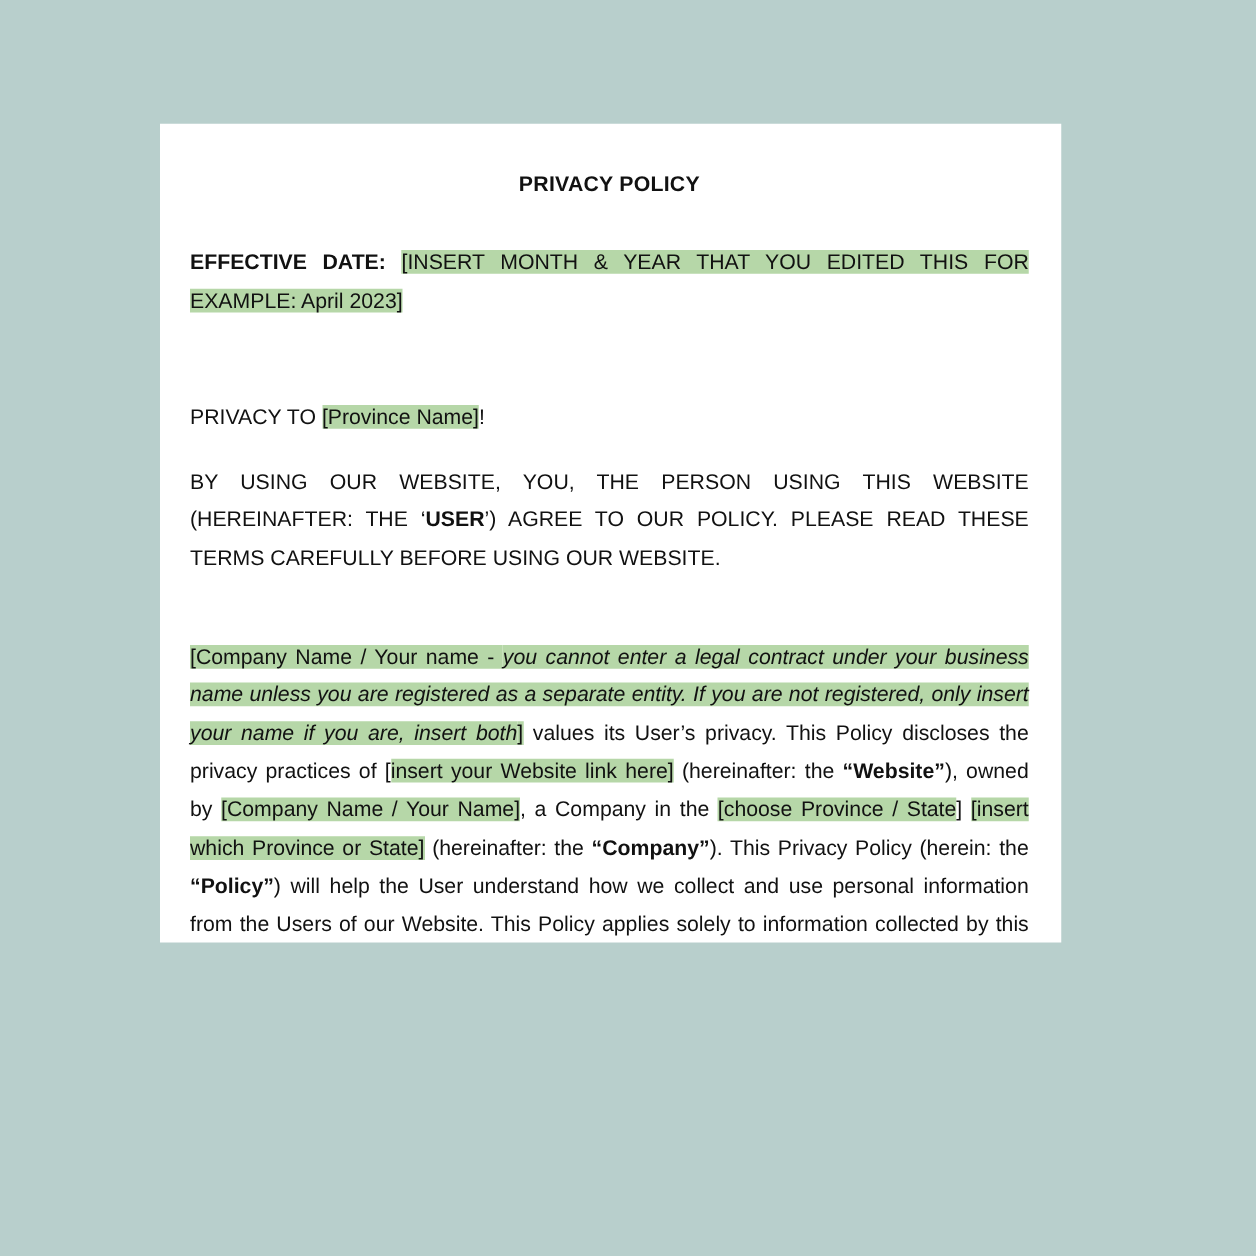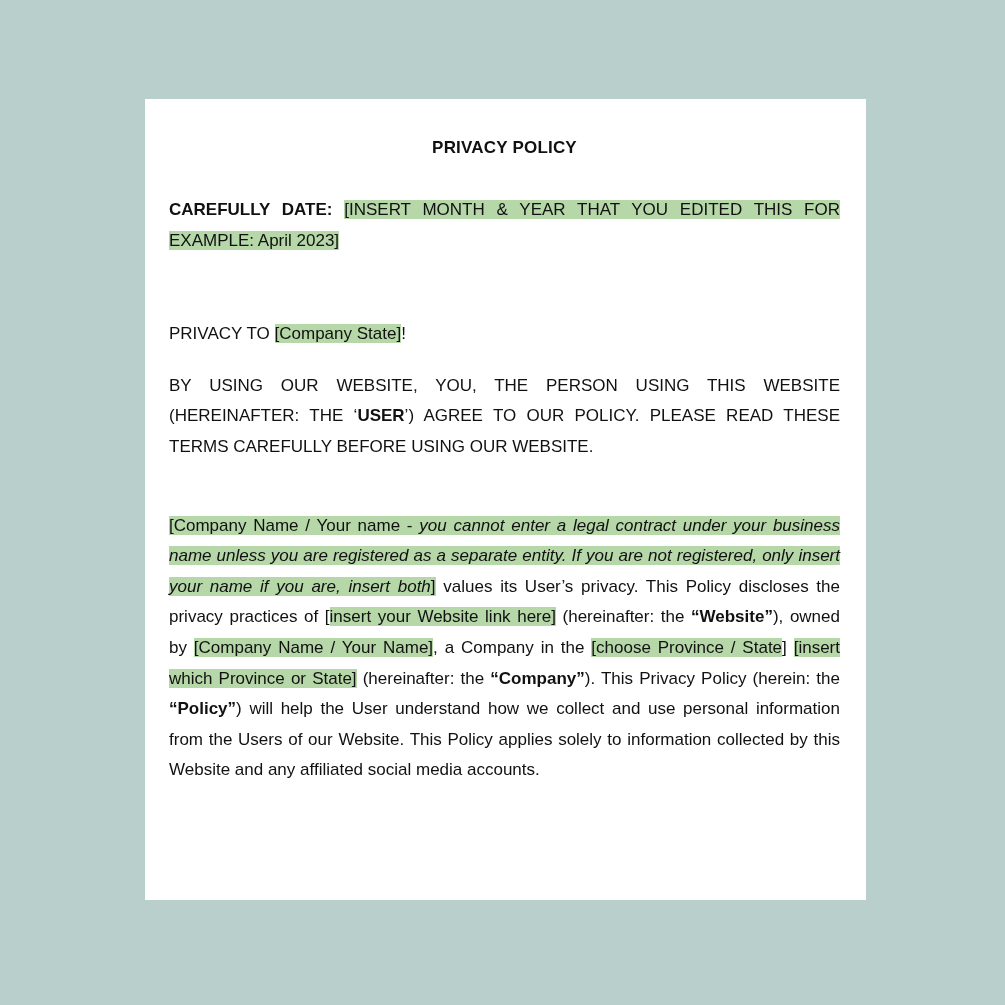--- a/index.html
+++ b/index.html
@@ -6,24 +6,24 @@
   body {
     width: 1005px;
     height: 1005px;
     position: relative;
     background: var(--bg, #b8cfcc);
     font-family: "Liberation Sans", sans-serif;
     overflow: hidden;
   }
   .paper {
     position: absolute;
-    left: 145px;
+    left: 128px;
     top: 99px;
     width: 721px;
-    height: 801px;
+    height: 655px;
     background: var(--paper, #ffffff);
     box-sizing: border-box;
     padding: 39px 26px 0 24px;
     overflow: hidden;
   }
   .doc-title {
     font-size: 17px;
     line-height: 20px;
     font-weight: bold;
     text-align: center;
@@ -46,19 +46,19 @@
   .run.i  { font-style: italic; }
   .run.hl { background: var(--hl, #b6d7a8); }
 </style>
 </head>
 <body>
 
 <div class="stage">
   <div class="paper">
     <h1 class="doc-title">PRIVACY POLICY</h1>
     <div id="doc-body">
-        <p class="para p-effective-date"><span class="run b">CAREFULLY DATE: </span><span class="run hl">[INSERT MONTH &amp; YEAR THAT YOU EDITED THIS FOR EXAMPLE: April 2023]</span></p>
-        <p class="para p-welcome"><span class="run">PRIVACY TO </span><span class="run hl">[Company State]</span><span class="run">!</span></p>
+        <p class="para p-effective-date"><span class="run b">EFFECTIVE DATE: </span><span class="run hl">[INSERT MONTH &amp; YEAR THAT YOU EDITED THIS FOR EXAMPLE: April 2023]</span></p>
+        <p class="para p-welcome"><span class="run">PRIVACY TO </span><span class="run hl">[Province Name]</span><span class="run">!</span></p>
         <p class="para p-agreement"><span class="run">BY USING OUR WEBSITE, YOU, THE PERSON USING THIS WEBSITE (HEREINAFTER: THE ‘</span><span class="run b">USER</span><span class="run">’) AGREE TO OUR POLICY. PLEASE READ THESE TERMS CAREFULLY BEFORE USING OUR WEBSITE.</span></p>
         <p class="para p-policy-overview"><span class="run hl">[Company Name / Your name - </span><span class="run i hl">you cannot enter a legal contract under your business name unless you are registered as a separate entity. If you are not registered, only insert your name if you are, insert both</span><span class="run hl">]</span><span class="run"> values its User’s privacy. This Policy discloses the privacy practices of [</span><span class="run hl">insert your Website link here]</span><span class="run"> (hereinafter: the </span><span class="run b">“Website”</span><span class="run">), owned by </span><span class="run hl">[Company Name / Your Name]</span><span class="run">, a Company in the </span><span class="run hl">[choose Province / State</span><span class="run">] </span><span class="run hl">[insert which Province or State]</span><span class="run"> (hereinafter: the </span><span class="run b">“Company”</span><span class="run">). This Privacy Policy (herein: the </span><span class="run b">“Policy”</span><span class="run">) will help the User understand how we collect and use personal information from the Users of our Website. This Policy applies solely to information collected by this Website and any affiliated social media accounts.</span></p>
       </div>
   </div>
 </div>
 
 </body></html>

